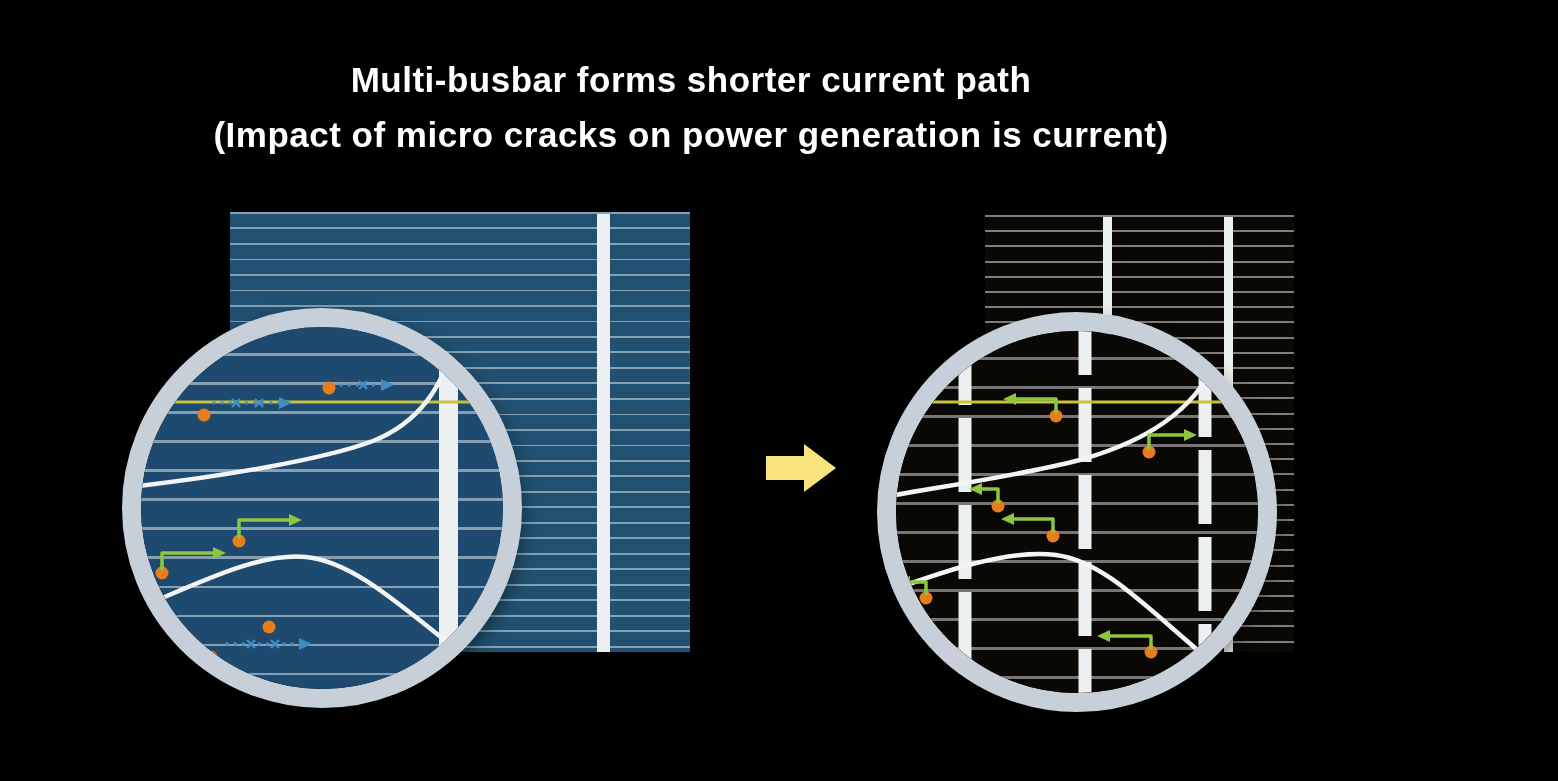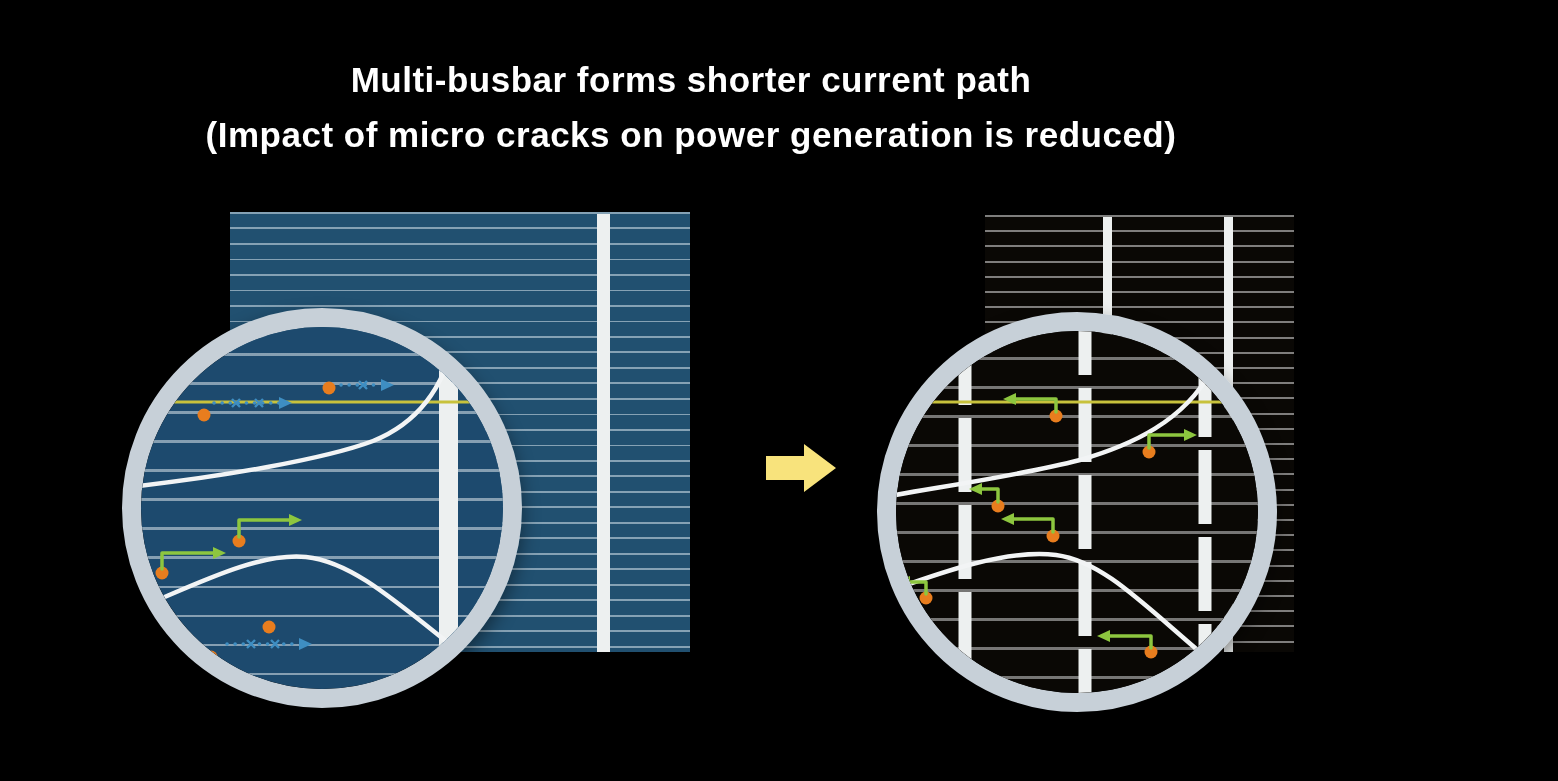--- a/index.html
+++ b/index.html
@@ -48,21 +48,21 @@
   .zoombusbar{stroke:var(--busbar-white,#edf0f0);}
   .arrow-right{position:absolute;left:766px;top:443px;}
 </style>
 </head>
 <body>
 
 <div class="stage">
 
   <div class="title">
     <div>Multi-busbar forms shorter current path</div>
-    <div>(Impact of micro cracks on power generation is reduced)</div>
+    <div>(Impact of micro cracks on power generation is current)</div>
   </div>
 
   <div class="panel panel-blue">
     <div class="busbar-v" style="left:367px;width:13px;"></div>
   </div>
 
   <div class="panel panel-black">
     <div class="busbar-v" style="left:118px;width:9px;"></div>
     <div class="busbar-v" style="left:239px;width:9px;"></div>
     <div class="busbar-v" style="left:364px;width:9px;"></div>

